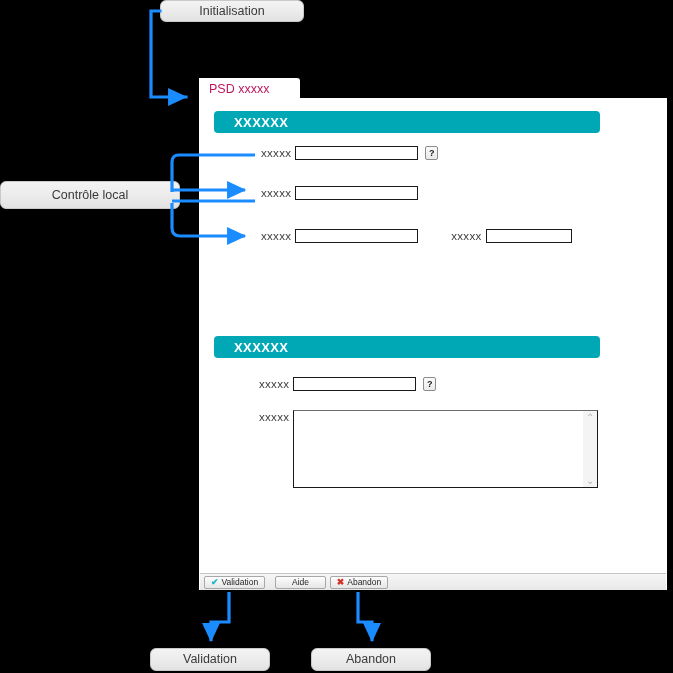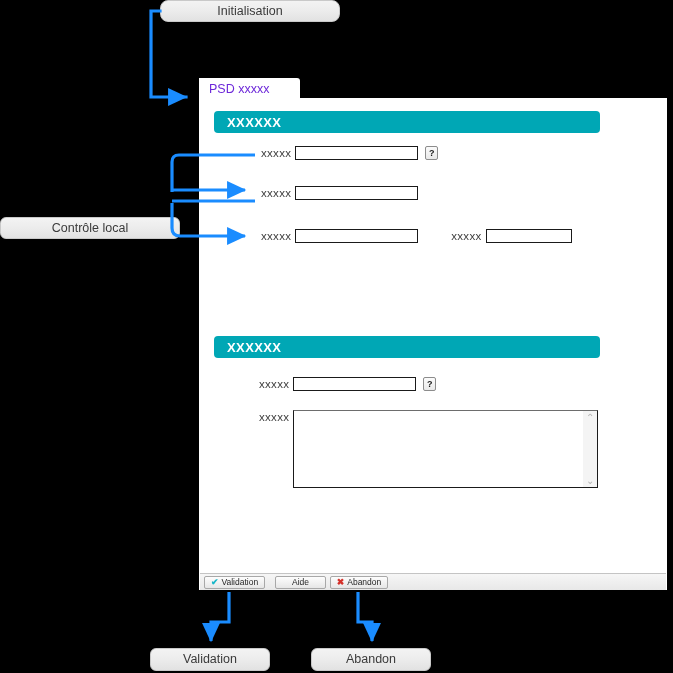--- a/index.html
+++ b/index.html
@@ -62,38 +62,38 @@
     left: 199px;
     top: 78px;
     width: 101px;
     height: 21px;
     background: #ffffff;
     box-sizing: border-box;
     display: flex;
     align-items: center;
     padding-left: 10px;
     font-size: 12.5px;
-    color: #6d28d9;
+    color: #be185d;
     border-top-right-radius: 3px;
   }
 
   
   .section-bar {
     position: absolute;
     left: 15px;
     width: 386px;
     height: 22px;
     background: #00a7b5;
     border-radius: 4px;
     color: #ffffff;
     font-size: 13px;
     font-weight: bold;
     display: flex;
     align-items: center;
-    padding-left: 13px;
+    padding-left: 20px;
     box-sizing: border-box;
     letter-spacing: 0.4px;
   }
 
   
   .form-row {
     position: absolute;
     display: flex;
     align-items: center;
   }
@@ -209,25 +209,25 @@
   .tb-btn.w-aide  { width: 51px; justify-content: center; margin-left: 6px; }
   .tb-btn.w-aband { width: 58px; }
   .ico-check { color: #17b6c8; font-size: 9px; font-weight: bold; line-height: 1; }
   .ico-x     { color: #d4312a; font-size: 9px; font-weight: bold; line-height: 1; }
 </style>
 </head>
 <body>
 
 <div id="canvas">
 
-  <div class="anno-box" id="box-init" style="left:160px; top:0px; width:180px; height:22px;border-radius:8px;">
+  <div class="anno-box" id="box-init" style="left:160px; top:0px; width:144px; height:22px;">
     <span>Initialisation</span>
   </div>
 
-  <div class="anno-box" id="box-ctrl" style="left:0px; top:181px; width:180px; height:22px;margin-top:36px;">
+  <div class="anno-box" id="box-ctrl" style="left:0px; top:181px; width:180px; height:28px;">
     <span>Contrôle local</span>
   </div>
 
   <div class="anno-box" id="box-valid" style="left:150px; top:648px; width:120px; height:23px;">
     <span>Validation</span>
   </div>
 
   <div class="anno-box" id="box-aband" style="left:311px; top:648px; width:120px; height:23px;">
     <span>Abandon</span>
   </div>

